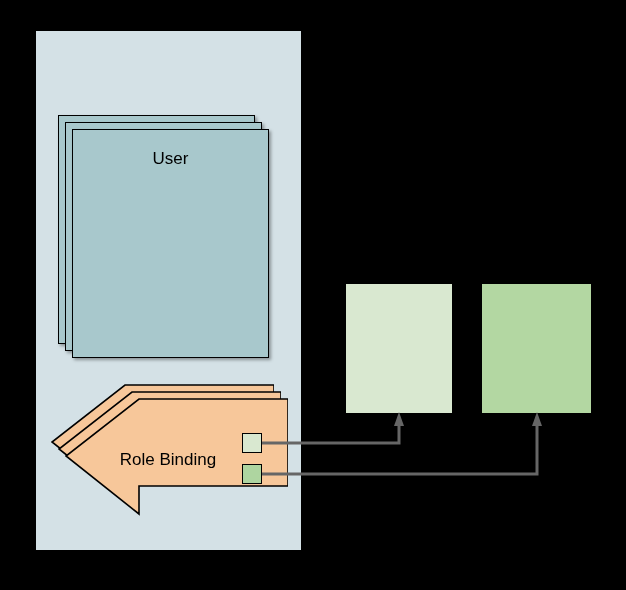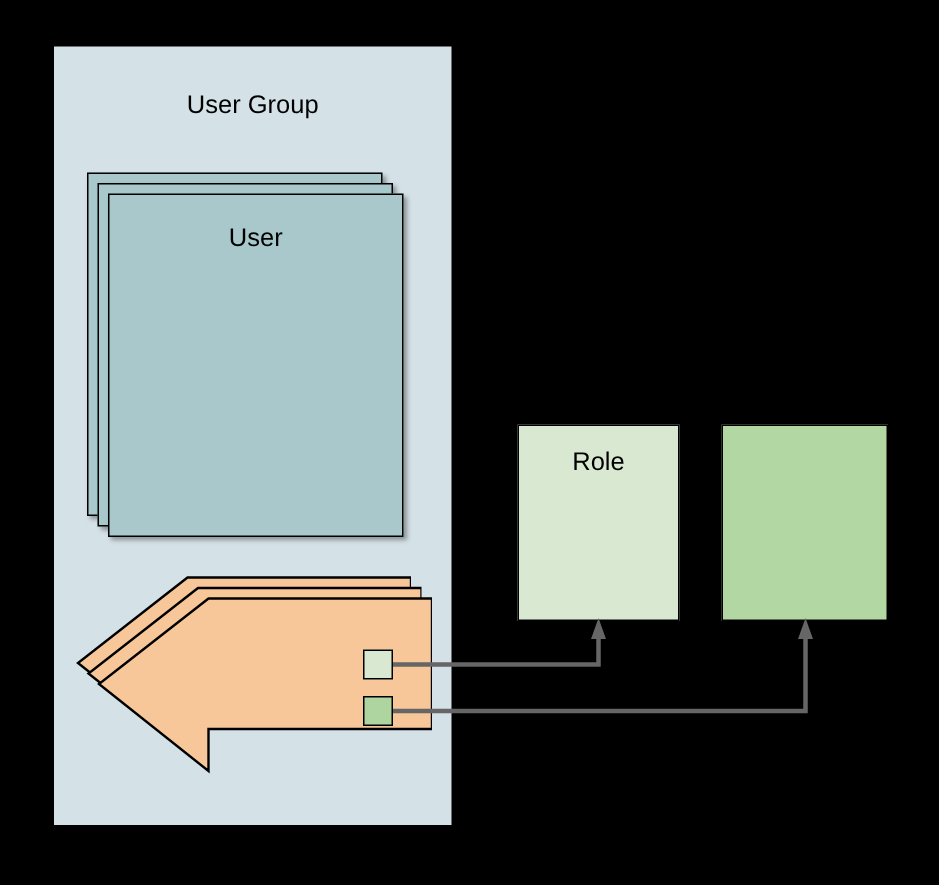--- a/index.html
+++ b/index.html
@@ -143,47 +143,46 @@
     height: 590px;
     pointer-events: none;
   }
 </style>
 </head>
 <body>
 
 <div id="canvas">
 
   <div id="user-group-panel"></div>
-  <div class="node-label" id="user-group-title">User Group</div>
 
   <div class="user-card" id="user-card-back"></div>
   <div class="user-card" id="user-card-mid"></div>
   <div class="user-card" id="user-card-front"></div>
   <div class="node-label" id="user-label">User</div>
 
   <svg class="rb-shape" id="rb-back" viewBox="0 0 224 150">
     <polygon points="75,18 224,18 224,105 75,105 75,133 2,75 75,18" fill="#f7c79a" stroke="#000000" stroke-width="1.6" transform="translate(0,0) rotate(-0.0)"></polygon>
   </svg>
   <svg class="rb-shape" id="rb-mid" viewBox="0 0 224 150">
     <polygon points="75,18 224,18 224,105 75,105 75,133 2,75 75,18" fill="#f7c79a" stroke="#000000" stroke-width="1.6"></polygon>
   </svg>
   <svg class="rb-shape" id="rb-front" viewBox="0 0 224 150">
     <defs>
       <filter id="rbshadow" x="-20%" y="-20%" width="150%" height="150%">
         <feDropShadow dx="2" dy="2" stdDeviation="1.4" flood-color="#000000" flood-opacity="0.35"></feDropShadow>
       </filter>
     </defs>
     <polygon points="75,18 224,18 224,105 75,105 75,133 2,75 75,18" fill="#f7c79a" stroke="#000000" stroke-width="1.6"></polygon>
   </svg>
+  <div class="node-label" id="role-binding-label">Role Binding</div>
 
   <div class="rb-port" id="rb-port-role"></div>
   <div class="rb-port" id="rb-port-resource"></div>
 
   <div id="role-box"></div>
-  <div class="node-label" id="role-label">Role</div>
 
   <div id="resource-group-box"></div>
 
   <svg id="connectors" viewBox="0 0 626 590">
     <g>
       <path d="M 262 443 L 399 443 L 399 424" fill="none" stroke="#666666" stroke-width="3"></path>
       <polygon points="399,412 404,426 394,426" fill="#666666"></polygon>
     </g>
     <g>
       <path d="M 262 474 L 537 474 L 537 424" fill="none" stroke="#666666" stroke-width="3"></path>

